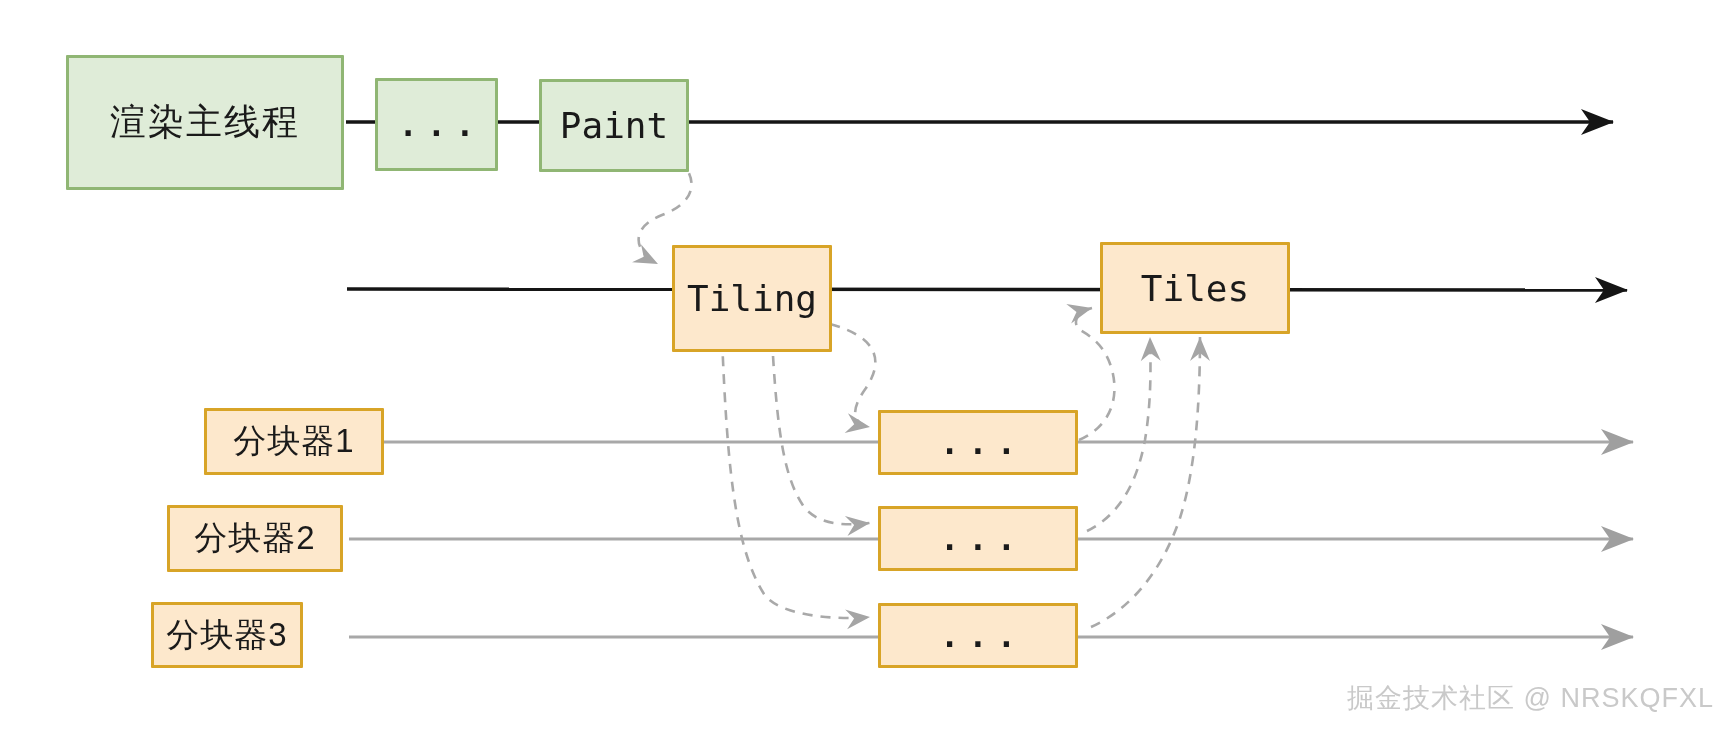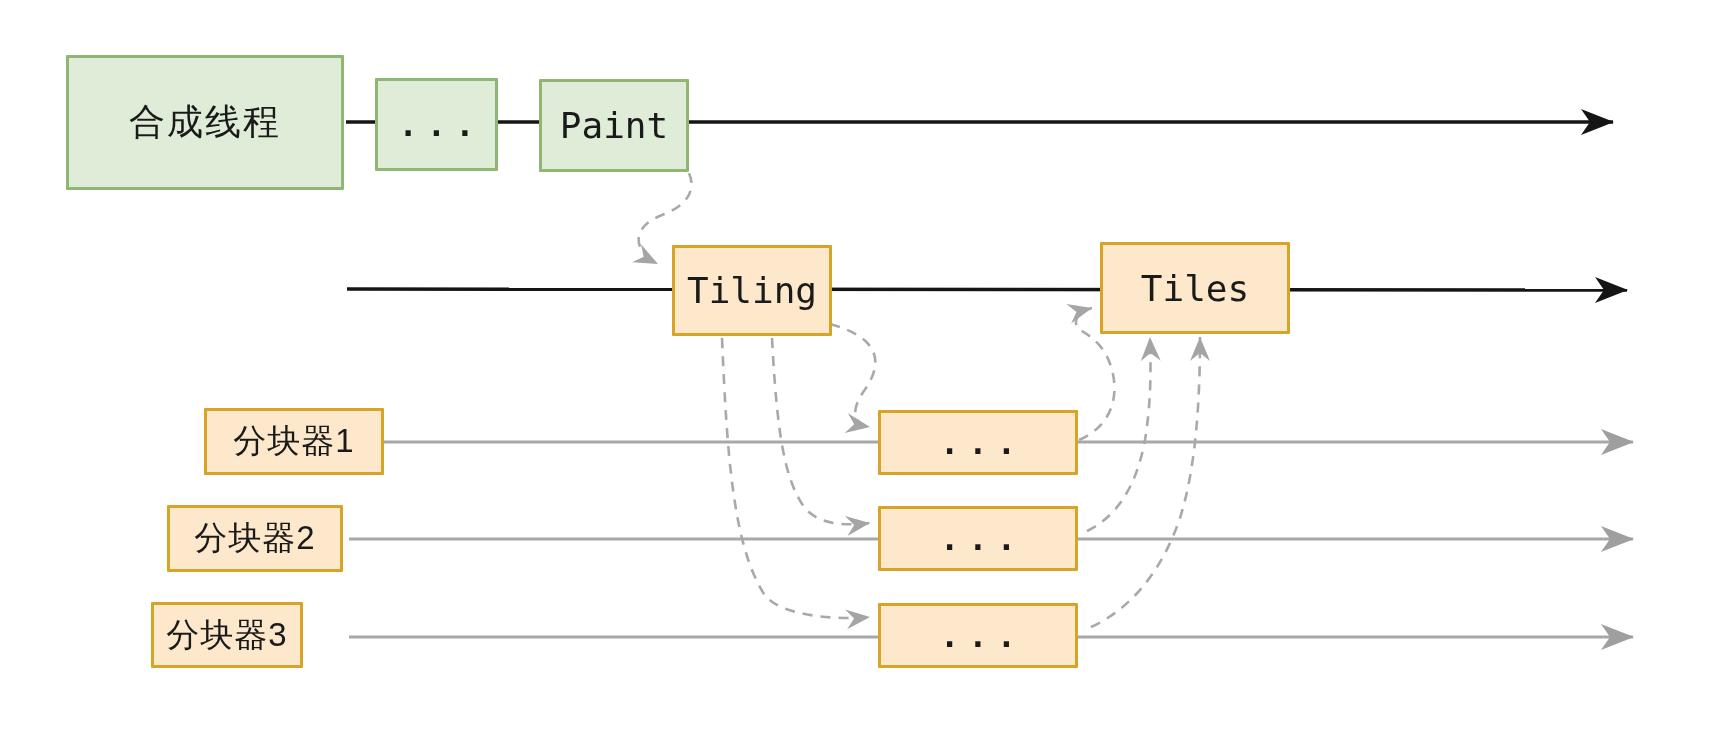--- a/index.html
+++ b/index.html
@@ -60,37 +60,38 @@
       <path d="M 664,148 C 702,172 700,201 662,215 C 629,228 634,252 658,264" marker-end="url(#arrow-dash)"></path>
       <path d="M 830,324 C 874,336 886,358 866,388 C 850,410 852,424 870,427" marker-end="url(#arrow-dash)"></path>
       <path d="M 772,338 C 777,432 784,478 804,507 C 818,525 846,526 870,523" marker-end="url(#arrow-dash)"></path>
       <path d="M 722,338 C 727,455 733,545 764,594 C 780,617 840,620 870,617" marker-end="url(#arrow-dash)"></path>
       <path d="M 1079,440 C 1112,426 1119,396 1112,370 C 1106,348 1094,338 1080,330 C 1072,324 1076,312 1092,308" marker-end="url(#arrow-dash)"></path>
       <path d="M 1087,531 C 1122,514 1138,478 1145,440 C 1151,404 1151,370 1150,337" marker-end="url(#arrow-dash)"></path>
       <path d="M 1091,627 C 1133,608 1163,568 1180,518 C 1196,468 1200,400 1200,337" marker-end="url(#arrow-dash)"></path>
     </g>
   </svg>
 
-  <div class="box green cjk" style="left:66px;top:55px;width:278px;height:135px;">合成线程</div>
+  <div class="box green cjk" style="left:66px;top:55px;width:278px;height:135px;">渲染主线程</div>
 
   <div class="box green dots" style="left:375px;top:78px;width:123px;height:93px;">...</div>
 
   <div class="box green mono" style="left:539px;top:79px;width:150px;height:93px;text-align:right;">Paint</div>
 
 
-  <div class="box orange mono" style="left:672px;top:245px;width:160px;height:91px;">Tiling</div>
+  <div class="box orange mono" style="left:672px;top:245px;width:160px;height:107px;">Tiling</div>
 
   <div class="box orange mono" style="left:1100px;top:242px;width:190px;height:92px;">Tiles</div>
 
   <div class="box orange cjk-sm" style="left:167px;top:408px;width:180px;height:67px;margin-left:37px;">分块器1</div>
 
   <div class="box orange cjk-sm" style="left:167px;top:505px;width:176px;height:67px;">分块器2</div>
 
   <div class="box orange cjk-sm" style="left:151px;top:602px;width:152px;height:66px;">分块器3</div>
 
   <div class="box orange dots" style="left:878px;top:410px;width:200px;height:65px;">...</div>
 
   <div class="box orange dots" style="left:878px;top:506px;width:200px;height:65px;">...</div>
 
   <div class="box orange dots" style="left:878px;top:603px;width:200px;height:65px;">...</div>
 
+  <div class="watermark">掘金技术社区 @ NRSKQFXL</div>
 
 </div>
 
 </body></html>

